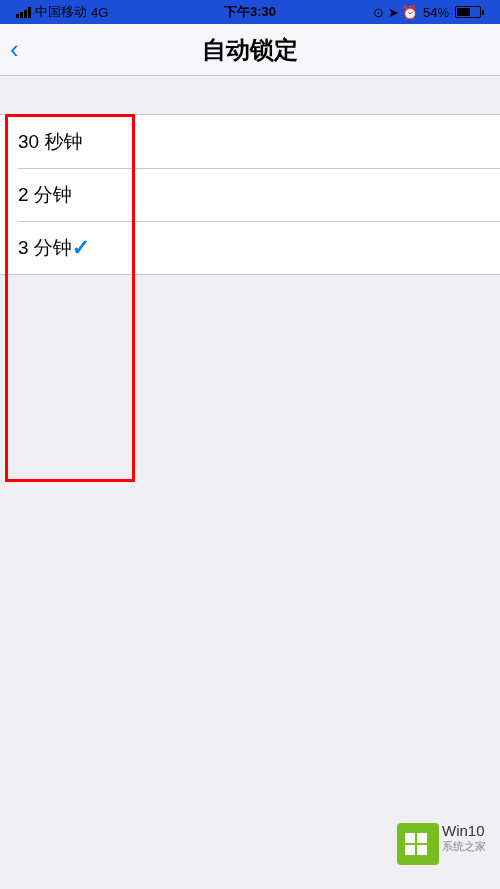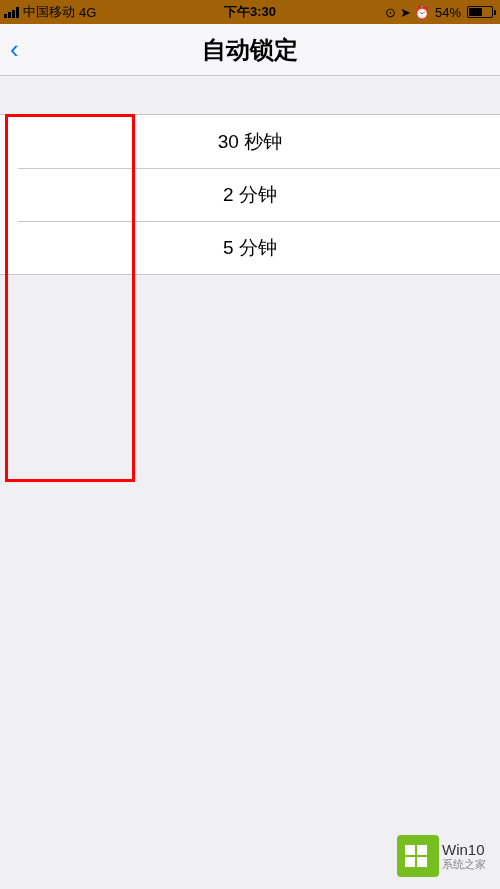--- a/index.html
+++ b/index.html
@@ -13,24 +13,24 @@
       font-family: -apple-system, "Helvetica Neue", Arial, sans-serif;
       background: #efeff4;
       position: relative;
       overflow: hidden;
     }
     .status-bar {
       height: 24px;
       display: flex;
       justify-content: space-between;
       align-items: center;
-      padding: 0 4px;
+      padding: 0 16px;
       font-size: 13px;
       color: #000;
-      background: #a16207;
+      background: #1d4ed8;
     }
     .status-left, .status-right {
       display: flex;
       align-items: center;
       gap: 4px;
     }
     .status-center {
       position: absolute;
       left: 50%;
       transform: translateX(-50%);
@@ -70,21 +70,21 @@
     }
     .list {
       background: #fff;
       border-top: 1px solid #c8c7cc;
       border-bottom: 1px solid #c8c7cc;
     }
     .list-row {
       height: 53px;
       display: flex;
       align-items: center;
-      justify-content: center;
+      justify-content: flex-start;
       padding: 16px 18px;
       font-size: 19px;
       color: #000;
       cursor: pointer;
       position: relative;
     }
     .list-row + .list-row::before {
       content: "";
       position: absolute;
       top: 0;
@@ -98,24 +98,23 @@
       font-size: 22px;
       font-weight: bold;
     }
     .highlight-box {
       position: absolute;
       border: 3px solid #ff0000;
       pointer-events: none;
     }
     .watermark {
       position: absolute;
-      bottom: 12px;
+      bottom: 24px;
       right: 14px;
       display: flex;
-      align-items: center;
       gap: 3px;
     }
     .wm-logo {
       width: 42px;
       height: 42px;
       background: #78be20;
       border-radius: 4px;
       position: relative;
       display: flex;
       align-items: center;
@@ -210,21 +209,22 @@
 <div class="section-gap"></div>
 
 <div class="list">
   <div class="list-row">
     <span>30 秒钟</span>
   </div>
   <div class="list-row">
     <span>2 分钟</span>
   </div>
   <div class="list-row">
-    <span>5 分钟</span>
+    <span>3 分钟</span>
+    <span class="check">✓</span>
   </div>
 </div>
 
 <div class="highlight-box" id="hl" style="top: 114px; left: 5px; width: 130px; height: 368px;"></div>
 
 <div class="watermark">
   <div class="wm-logo">
     <svg width="30" height="30" viewBox="0 0 30 30">
       <rect x="2" y="4" width="10" height="10" fill="#fff"></rect>
       <rect x="14" y="4" width="10" height="10" fill="#fff"></rect>

